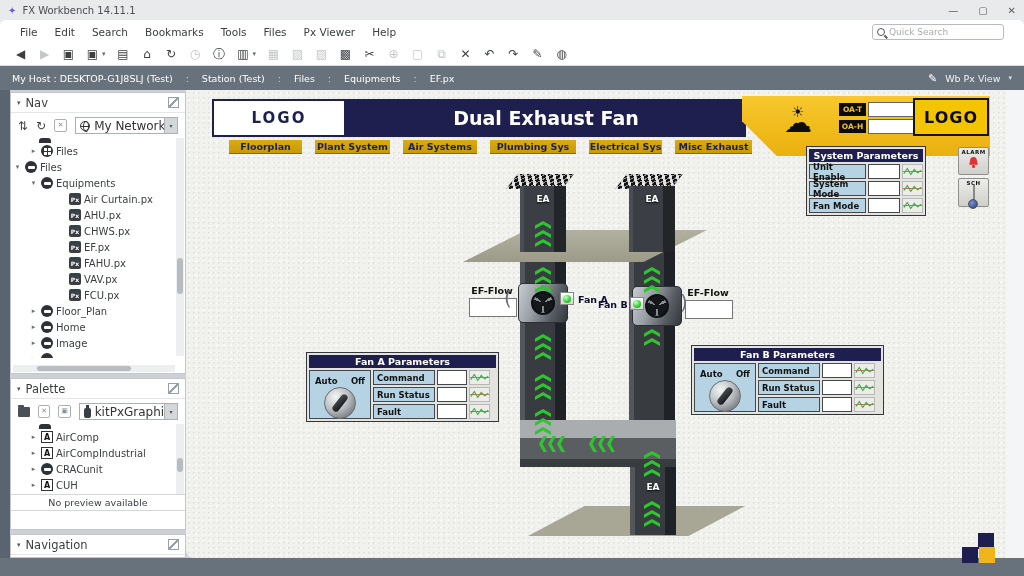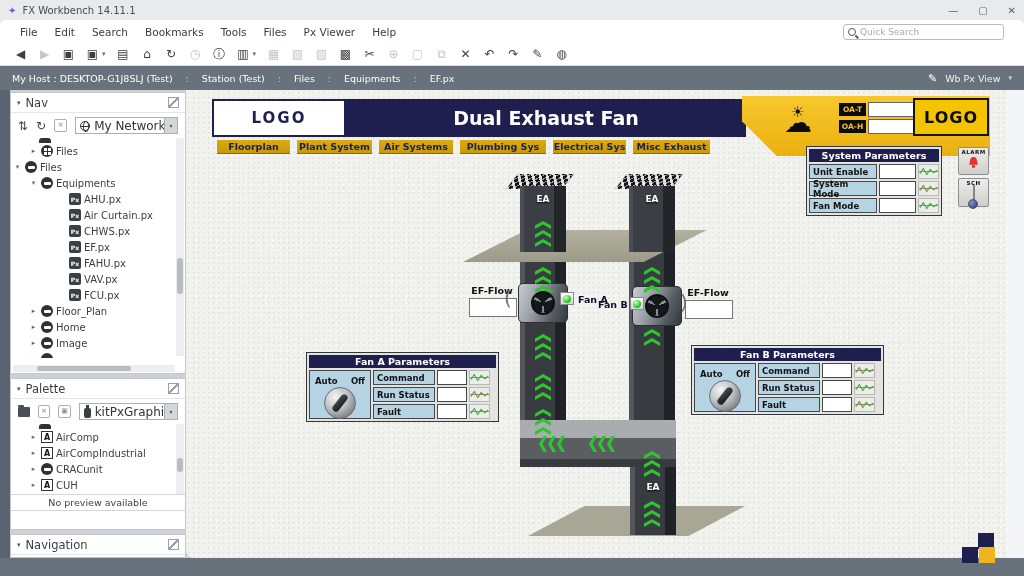--- a/index.html
+++ b/index.html
@@ -8,21 +8,21 @@
 
   
   .titlebar { position:absolute; left:0; top:0; width:1024px; height:20px; background:#e8eaec; display:flex; align-items:center; padding:0 8px; }
   .appicon { color:#6a5acd; font-size:10px; margin-right:6px; }
   .apptitle { font-size:10px; color:#4a4e52; }
   .wincontrols { margin-left:auto; display:flex; gap:20px; }
   .winbtn { font-size:10px; color:#5a5e62; cursor:default; }
 
   .menubar { position:absolute; left:0; top:20px; width:1024px; height:23px; background:#ffffff; border-radius:6px 6px 0 0; display:flex; align-items:center; gap:17px; padding:0 20px; }
   .menuitem { font-size:10.5px; color:#3c4043; }
-  .qsearch { margin-left:auto; width:161px; height:16px; border:1px solid #b8bcc0; border-radius:3px; display:flex; align-items:center; padding:0 4px; gap:4px; background:#fff; }
+  .qsearch { margin-left:auto; width:132px; height:16px; border:1px solid #b8bcc0; border-radius:3px; display:flex; align-items:center; padding:0 4px; gap:4px; background:#fff; }
   .mag { width:8px; height:8px; border:1.5px solid #555; border-radius:50%; position:relative; flex:none; }
   .mag::after { content:""; position:absolute; width:4px; height:1.5px; background:#555; left:6px; top:7px; transform:rotate(45deg); }
   .qinput { border:none; outline:none; width:110px; font-size:9px; color:#333; font-family:"DejaVu Sans",sans-serif; }
   .qinput::placeholder { color:#a8acb0; }
 
   .toolbar { position:absolute; left:0; top:43px; width:1024px; height:23px; background:#fff; border-bottom:1px solid #dcdee0; display:flex; align-items:center; gap:11px; padding:0 14px; }
   .tbi { font-size:12px; color:#3c4043; min-width:13px; text-align:center; }
   .tbi.dis { color:#c3c7cb; }
   .tbcaret { font-size:7px; color:#6a6e72; margin-left:-8px; }
 
@@ -91,31 +91,31 @@
   .logo-left { left:27px; top:10px; width:132px; height:36px; background:#fff; border:1px solid #1e1f4f; display:flex; align-items:center; justify-content:center; font-size:15px; font-weight:bold; color:#1e1f4f; letter-spacing:2px; z-index:3; }
   .hmi-title { left:170px; top:17px; width:380px; text-align:center; color:#fff; font-size:19px; font-weight:bold; z-index:3; }
   .gold-panel { left:556px; top:6px; width:248px; height:60px; background:linear-gradient(#f7c82e,#eab00e); clip-path:polygon(0 0,100% 0,100% 100%,14% 100%,0 42%); z-index:2; }
   .weather { left:598px; top:13px; width:46px; height:38px; z-index:4; }
   .weather .sun { position:absolute; left:7px; top:0; font-size:15px; color:#111; }
   .weather .cloud { position:absolute; left:0; top:3px; font-size:28px; color:#0c0c0c; }
   .oalabel { width:27px; height:13px; background:#0b0b0b; color:#f0c030; font-size:7.5px; font-weight:bold; display:flex; align-items:center; justify-content:center; z-index:4; }
   .oabox { width:57px; height:15px; background:#fff; border:1px solid #666; z-index:4; }
   .logo-right { left:727px; top:8px; width:76px; height:38px; background:#f5c400; border:2px solid #141414; display:flex; align-items:center; justify-content:center; font-size:16px; font-weight:bold; color:#0c0c0c; letter-spacing:1px; z-index:4; }
 
-  .navbtns { left:31px; top:50px; display:flex; gap:7px; z-index:3; }
+  .navbtns { left:43px; top:50px; display:flex; gap:13px; z-index:3; }
   .navbtn { height:14px; background:linear-gradient(#d9ab12,#c79a08); color:#1e1f4f; font-size:9.5px; font-weight:bold; display:flex; align-items:center; justify-content:center; border-bottom:1px solid #8a6c00; }
 
   .param-panel { border:1px solid #33363a; background:#e3e3df; padding:2px; z-index:5; }
   .pp-head { background:#1e1f4f; color:#fff; font-size:9.5px; font-weight:bold; text-align:center; height:13px; line-height:13px; }
   .pp-row { display:flex; gap:2px; margin-top:2px; align-items:stretch; }
   .pp-label { background:#b6d3e3; border:1px solid #44484c; font-size:8.5px; font-weight:bold; color:#111; display:flex; align-items:center; padding-left:3px; height:15px; }
   .pp-value { background:#fff; border:1px solid #44484c; height:15px; }
   .spark { width:21px; height:15px; background:#ececea; border:1px solid #b8b8b4; display:flex; align-items:center; justify-content:center; }
 
-  .sys-panel { left:620px; top:56px; width:136px; }
+  .sys-panel { left:620px; top:56px; width:120px; }
   .sys-panel .pp-label { width:76px; } .sys-panel .pp-value { width:42px; }
 
   .fan-panel .pp-body { display:flex; gap:2px; margin-top:2px; }
   .knobcell { width:62px; background:#b6d3e3; border:1px solid #44484c; position:relative; }
   .swlabel { position:absolute; top:5px; font-size:8.5px; font-weight:bold; color:#111; }
   .sw-auto { left:5px; } .sw-off { right:5px; }
   .knob { position:absolute; left:50%; top:16px; transform:translateX(-50%); width:32px; height:32px; border-radius:50%;
     background:radial-gradient(circle at 35% 30%, #f4f4f4, #bcc0c4 45%, #7e8287 78%, #595d62); border:1px solid #6a6e72; }
   .knob::after { content:""; position:absolute; left:50%; top:50%; width:7px; height:20px; background:linear-gradient(100deg,#4a4e52,#17191b); border-radius:4px; transform:translate(-50%,-50%) rotate(38deg); }
   .fanrows .pp-label { width:62px; } .fanrows .pp-value { width:30px; }
@@ -271,26 +271,26 @@
             <span class="tlabel">Files</span>
           </div>
           <div class="trow d1">
             <span class="arr">▾</span>
             <span class="ic-circle"></span>
             <span class="tlabel">Equipments</span>
           </div>
           <div class="trow d2">
             <span class="arr"></span>
             <span class="ic-px">Px</span>
-            <span class="tlabel">AHU.px</span>
+            <span class="tlabel">Air Curtain.px</span>
           </div>
           <div class="trow d2">
             <span class="arr"></span>
             <span class="ic-px">Px</span>
-            <span class="tlabel">Air Curtain.px</span>
+            <span class="tlabel">AHU.px</span>
           </div>
           <div class="trow d2">
             <span class="arr"></span>
             <span class="ic-px">Px</span>
             <span class="tlabel">CHWS.px</span>
           </div>
           <div class="trow d2">
             <span class="arr"></span>
             <span class="ic-px">Px</span>
             <span class="tlabel">EF.px</span>

